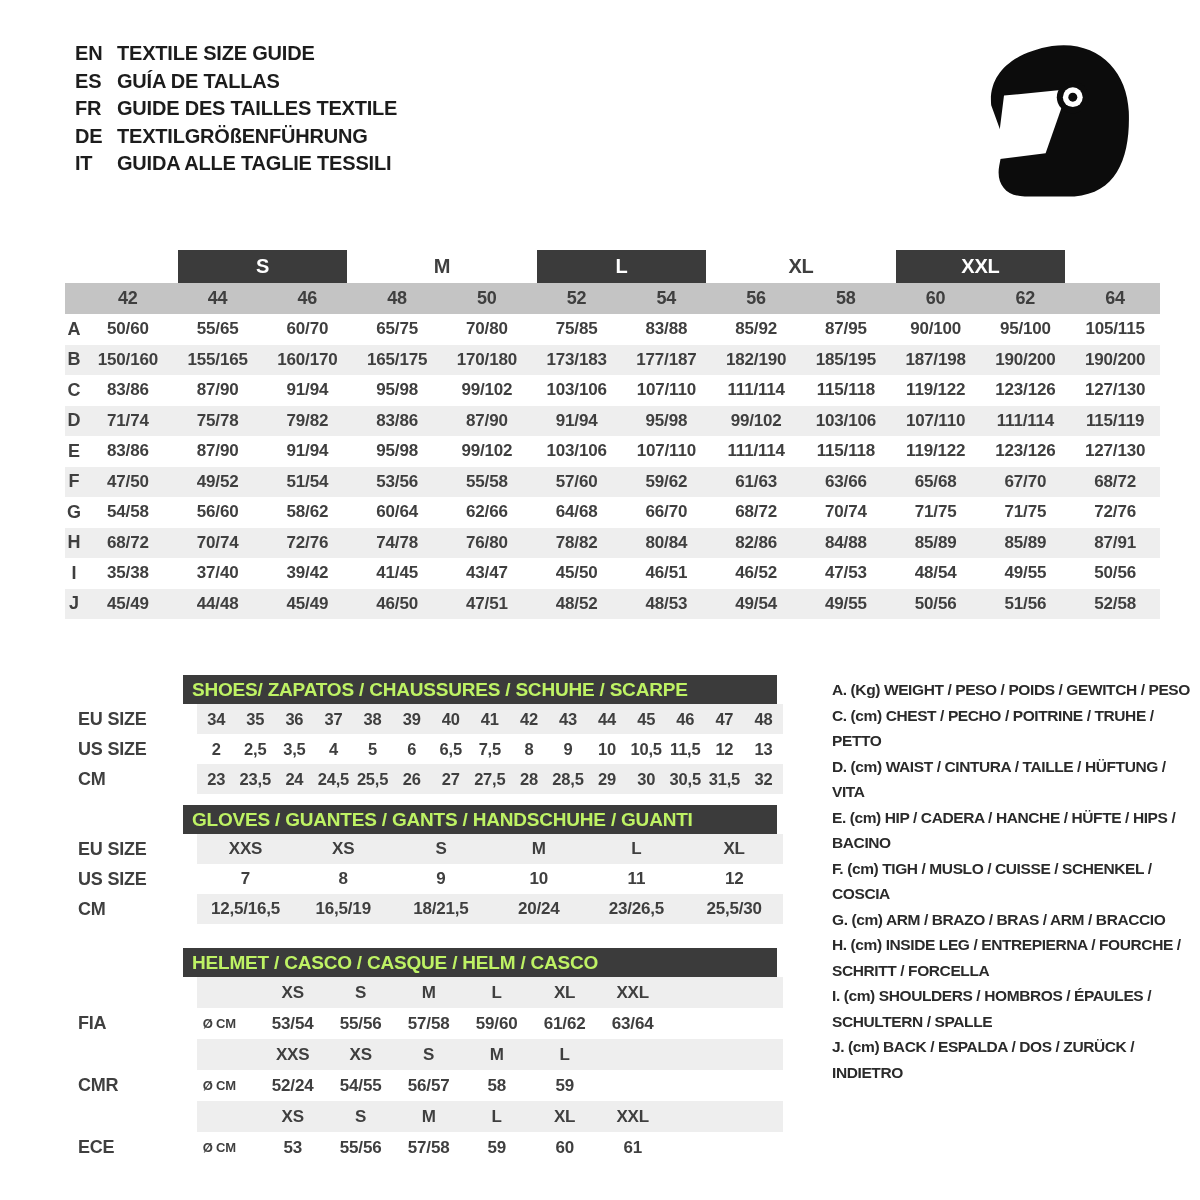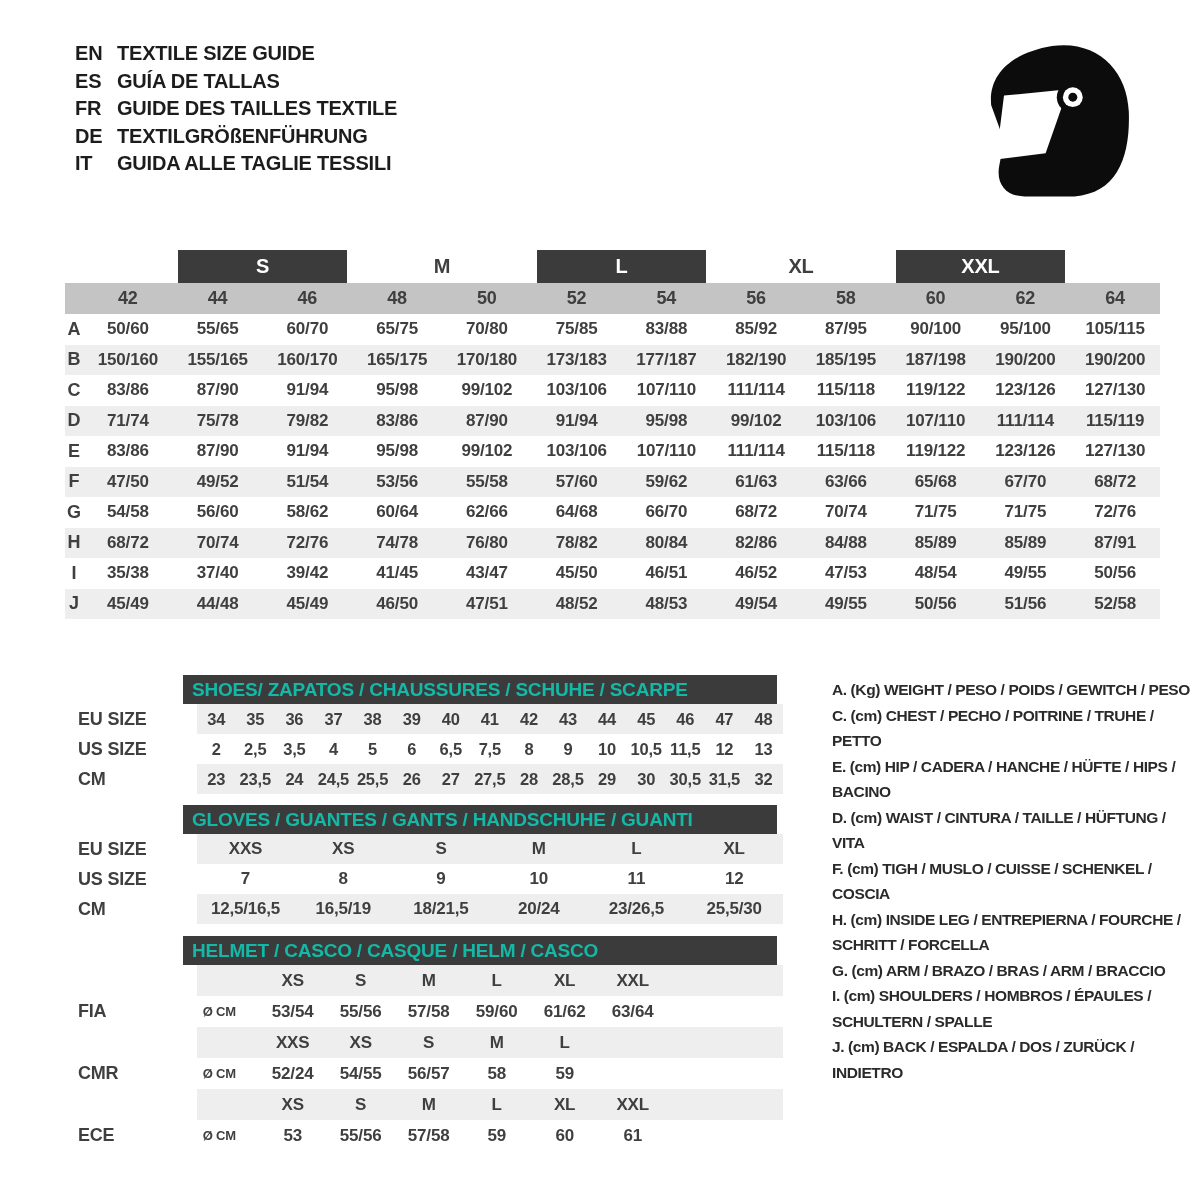--- a/index.html
+++ b/index.html
@@ -30,22 +30,22 @@
   .st-numbers{height:31px;background:var(--band);align-items:center;}
   .st-num{text-align:center;font-size:18px;}
   .st-row{height:30.5px;align-items:center;}
   .st-rows .st-row:nth-of-type(even){background:var(--stripe);}
   .st-key{text-align:center;font-size:18px;}
   .st-cell{text-align:center;font-size:17px;white-space:nowrap;}
 
   
   .bottom-left{position:absolute;left:78px;top:675px;width:705px;color:var(--text);}
   .btable.gloves{margin-top:11px;}
-  .btable.helmets{margin-top:12px;}
-  .btitle{margin-left:105px;width:594px;height:29px;background:var(--dark);color:#14b8a6;
+  .btable.helmets{margin-top:24px;}
+  .btitle{margin-left:105px;width:594px;height:29px;background:var(--dark);color:#bef264;
           font-size:19px;line-height:29px;padding-left:9px;white-space:nowrap;}
   .brow{display:flex;height:30px;align-items:center;gap:15px;}
   .helmets .brow{height:31px;}
   .blabel{width:105px;font-size:18px;}
   .bdata{width:594px;height:100%;display:grid;align-items:center;}
   .brows .brow:nth-of-type(odd) .bdata{background:var(--stripe);}
   .cols15{grid-template-columns:repeat(15,1fr);}
   .cols6{grid-template-columns:repeat(6,1fr);}
   .hdata{grid-template-columns:62px repeat(6,68px);}
   .bcell{text-align:center;font-size:16.5px;white-space:nowrap;}
@@ -724,28 +724,28 @@
 
   </section>
 
   <aside class="legend">
 
       <div class="legend-item">A. (Kg) WEIGHT / PESO / POIDS / GEWITCH / PESO</div>
 
 
       <div class="legend-item">C. (cm) CHEST / PECHO / POITRINE / TRUHE / PETTO</div>
 
+      <div class="legend-item">D. (cm) WAIST / CINTURA / TAILLE / HÜFTUNG / VITA</div>
+
       <div class="legend-item">E. (cm) HIP / CADERA / HANCHE / HÜFTE / HIPS /  BACINO</div>
 
-      <div class="legend-item">D. (cm) WAIST / CINTURA / TAILLE / HÜFTUNG / VITA</div>
-
       <div class="legend-item">F. (cm) TIGH / MUSLO / CUISSE / SCHENKEL / COSCIA</div>
 
+      <div class="legend-item">G. (cm) ARM  / BRAZO / BRAS / ARM / BRACCIO</div>
+
       <div class="legend-item">H. (cm) INSIDE LEG / ENTREPIERNA / FOURCHE / SCHRITT / FORCELLA</div>
-
-      <div class="legend-item">G. (cm) ARM  / BRAZO / BRAS / ARM / BRACCIO</div>
 
       <div class="legend-item">I.  (cm) SHOULDERS / HOMBROS / ÉPAULES / SCHULTERN / SPALLE</div>
 
       <div class="legend-item">J. (cm) BACK / ESPALDA / DOS / ZURÜCK / INDIETRO</div>
     </aside>
 
 </div>
 
 </body></html>

